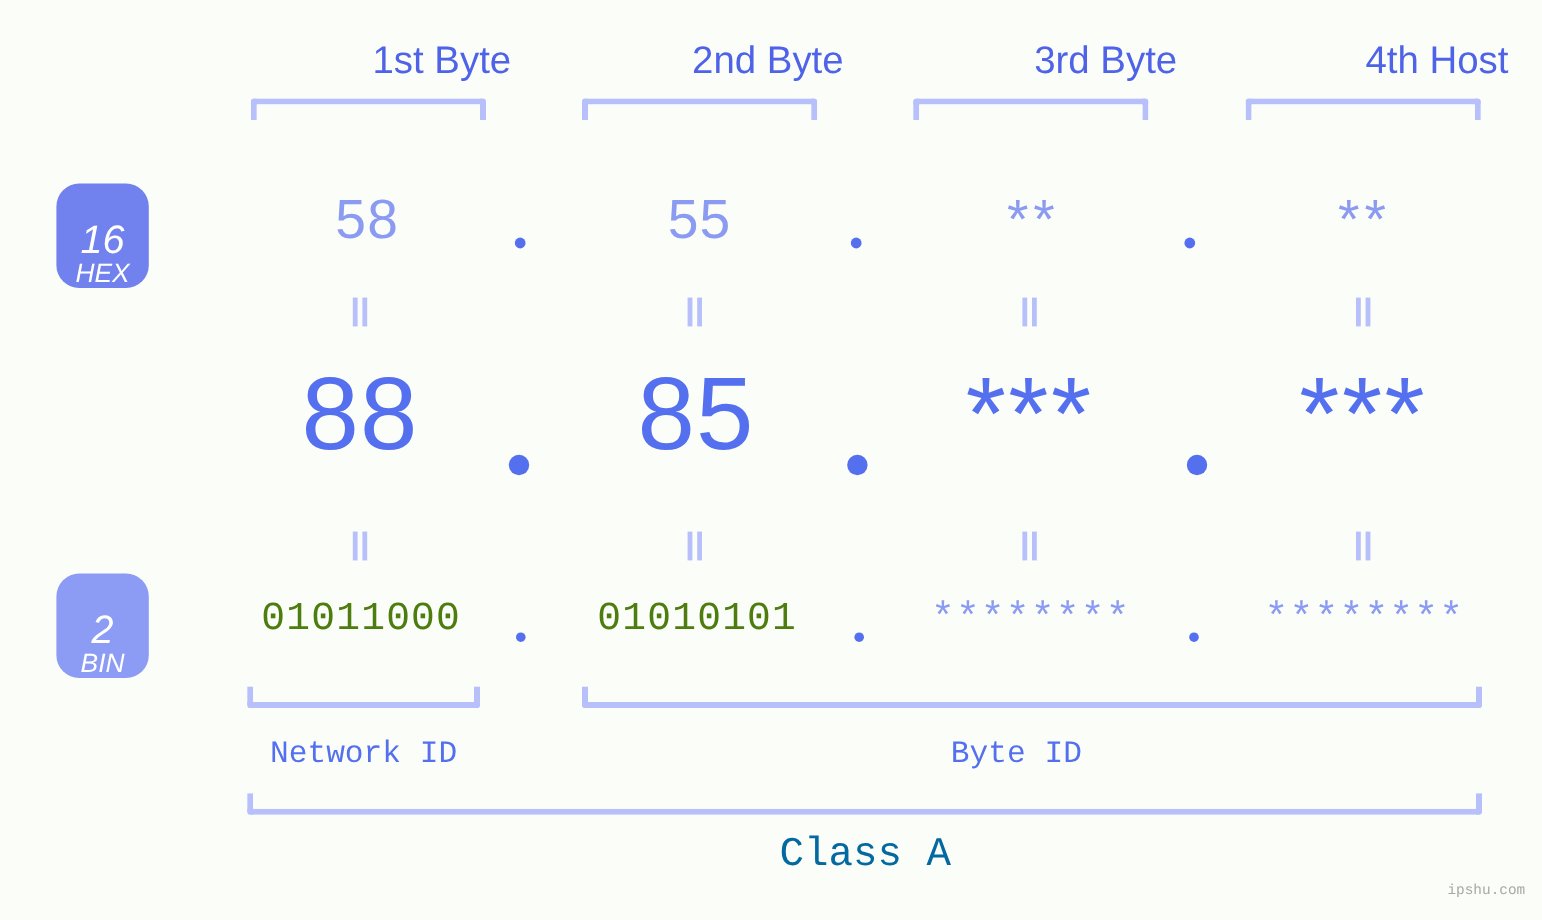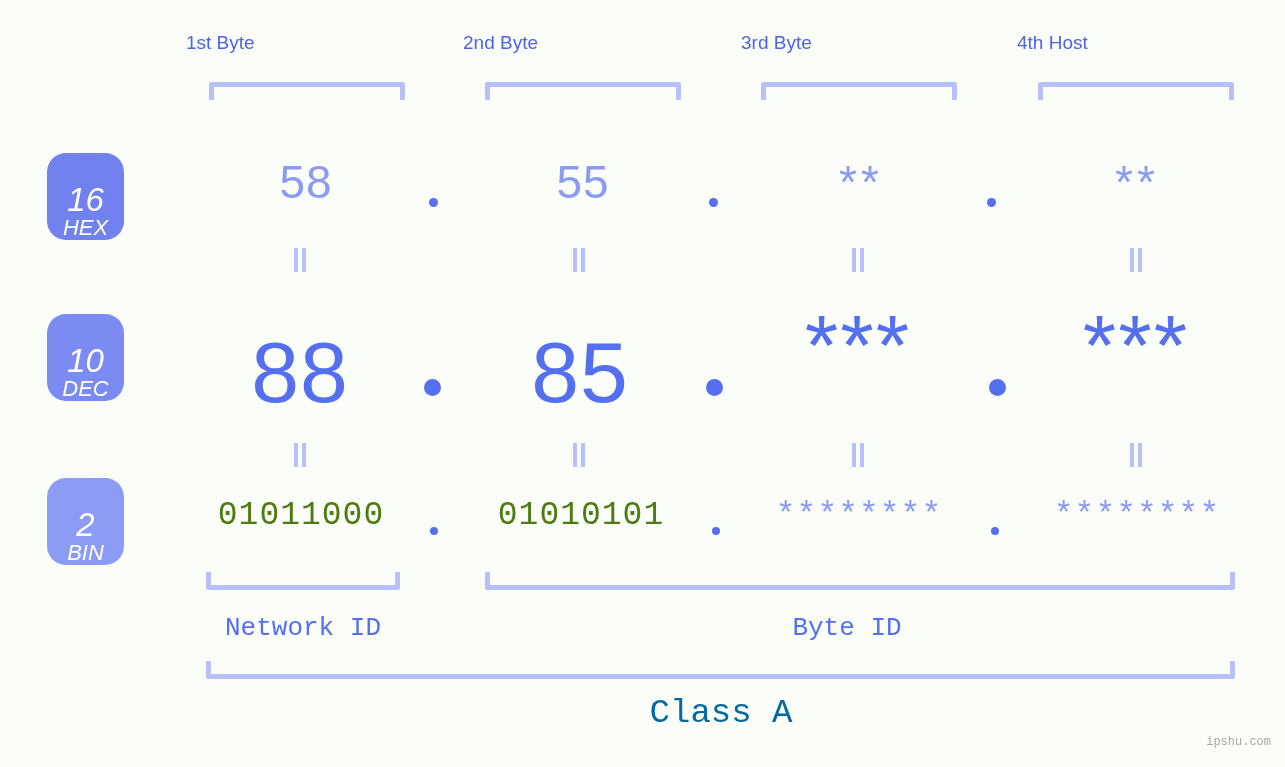--- a/index.html
+++ b/index.html
@@ -20,22 +20,22 @@
     position: relative;
     width: 1285px;
     height: 767px;
   }
 
   
   .byte-header {
     position: absolute;
     top: 32px;
     width: 240px;
-    text-align: left;
-    font-size: 19px;
+    text-align: right;
+    font-size: 32px;
     color: #4f63e8;
     font-family: "Liberation Sans", sans-serif;
     letter-spacing: 0px;
     white-space: nowrap;
   }
 
   
   .bracket-down {
     position: absolute;
     border: 5px solid #b7c0fb;
@@ -101,21 +101,20 @@
     font-family: "Liberation Sans", sans-serif;
     letter-spacing: 4px;
   }
 
   .dec-val {
     font-size: 86px;
     color: #5570ef;
     font-family: "Liberation Sans", sans-serif;
     letter-spacing: 1px;
     font-weight: 400;
-    margin-top: 27px;
   }
   .dec-star {
     font-size: 86px;
     color: #5570ef;
     font-family: "Liberation Sans", sans-serif;
     letter-spacing: 2px;
   }
 
   .bin-val {
     font-size: 33px;
@@ -197,24 +196,20 @@
   <div class="bracket-down" style="left:209px; top:82px; width:196px;"></div>
   <div class="bracket-down" style="left:485px; top:82px; width:196px;"></div>
   <div class="bracket-down" style="left:761px; top:82px; width:196px;"></div>
   <div class="bracket-down" style="left:1038px; top:82px; width:196px;"></div>
 
   <div class="badge" style="top:153px; height:87px; background:#7181ee;">
     <span class="num">16</span>
     <span class="lab">HEX</span>
   </div>
 
-  <div class="badge" style="top:314px; height:87px; background:#7b8bf1;">
-    <span class="num">10</span>
-    <span class="lab">DEC</span>
-  </div>
 
   <div class="badge" style="top:478px; height:87px; background:#8c9bf4;">
     <span class="num">2</span>
     <span class="lab">BIN</span>
   </div>
 
   <div class="val-cell hex-val" style="left:186px; top:155px; width:240px;">58</div>
   <div class="val-cell hex-val" style="left:463px; top:155px; width:240px;">55</div>
   <div class="val-cell hex-star" style="left:741px; top:155px; width:240px;">**</div>
   <div class="val-cell hex-star" style="left:1017px; top:155px; width:240px;">**</div>

